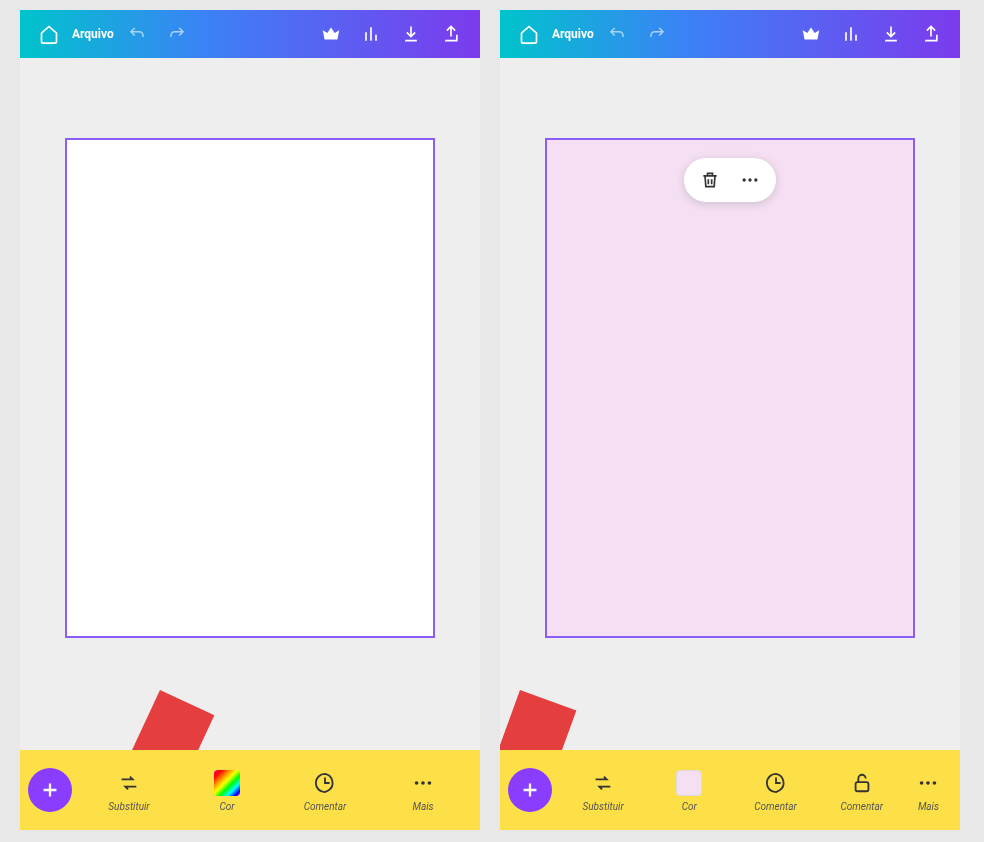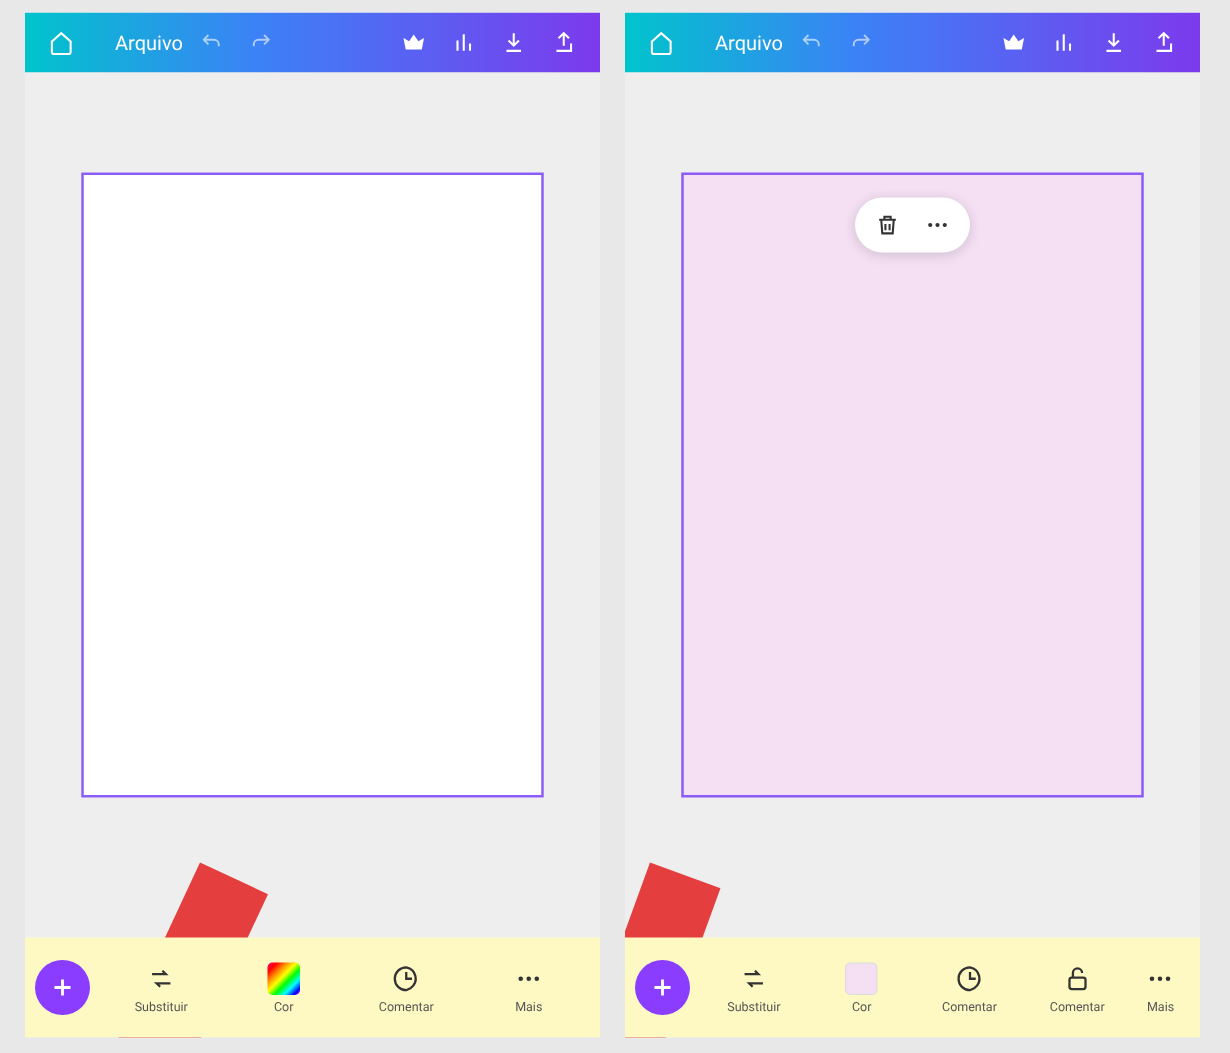--- a/index.html
+++ b/index.html
@@ -33,24 +33,24 @@
       width: 34px;
       height: 34px;
       display: flex;
       align-items: center;
       justify-content: center;
       color: white;
       cursor: pointer;
     }
     .header-title {
       color: white;
-      font-size: 16px;
-      font-weight: 400;
+      font-size: 12px;
+      font-weight: 700;
       margin-right: auto;
-      margin-left: 20px;
+      margin-left: 0;
     }
     .header-spacer { flex: 1; }
     .canvas-area {
       flex: 1;
       background: #eeeeee;
       display: flex;
       align-items: flex-start;
       justify-content: center;
       padding-top: 80px;
       position: relative;
@@ -81,26 +81,27 @@
     .popup-icon {
       width: 24px;
       height: 24px;
       display: flex;
       align-items: center;
       justify-content: center;
       cursor: pointer;
     }
     .bottom-bar {
       height: 80px;
-      background: #fef9c3;
+      background: #fde047;
       display: flex;
       align-items: center;
       padding: 0 8px;
       gap: 0;
       position: relative;
+      font-style: italic;
     }
     .fab {
       width: 44px;
       height: 44px;
       border-radius: 50%;
       background: #8b3dff;
       display: flex;
       align-items: center;
       justify-content: center;
       color: white;

